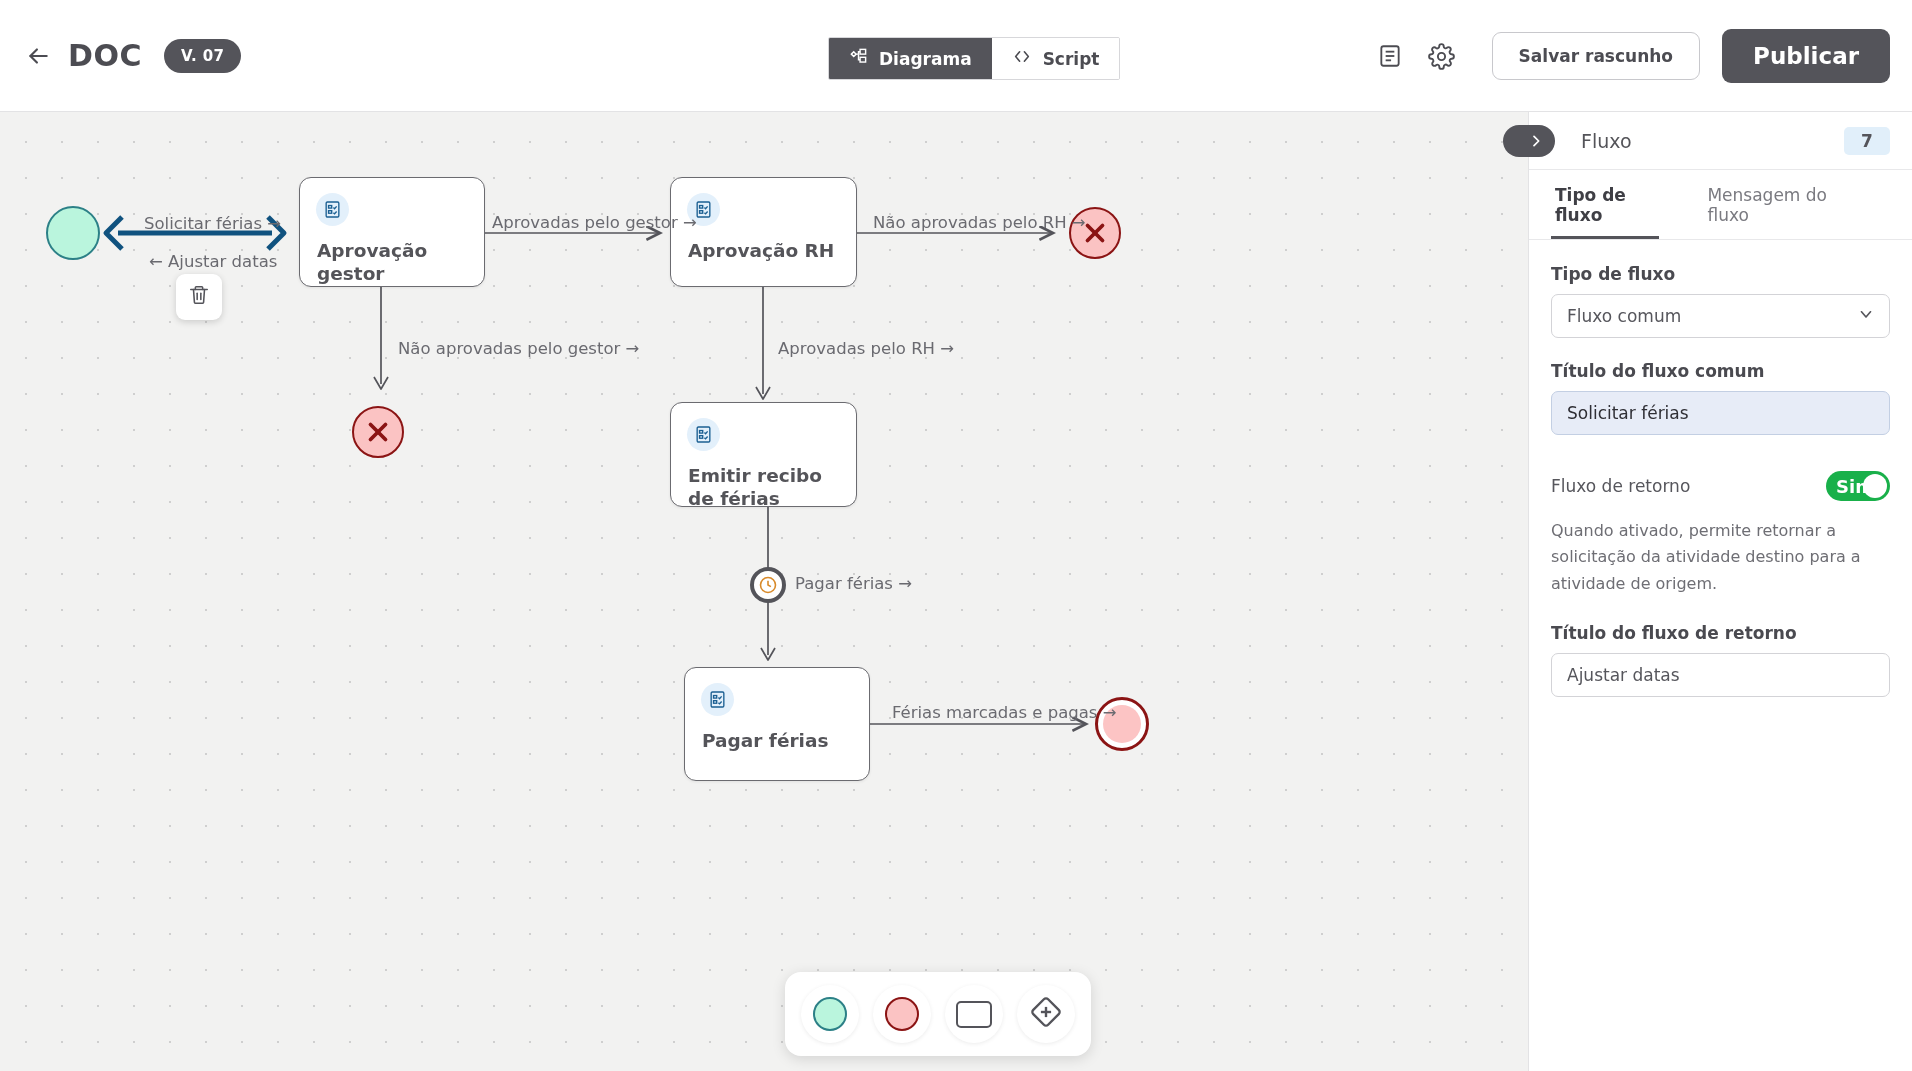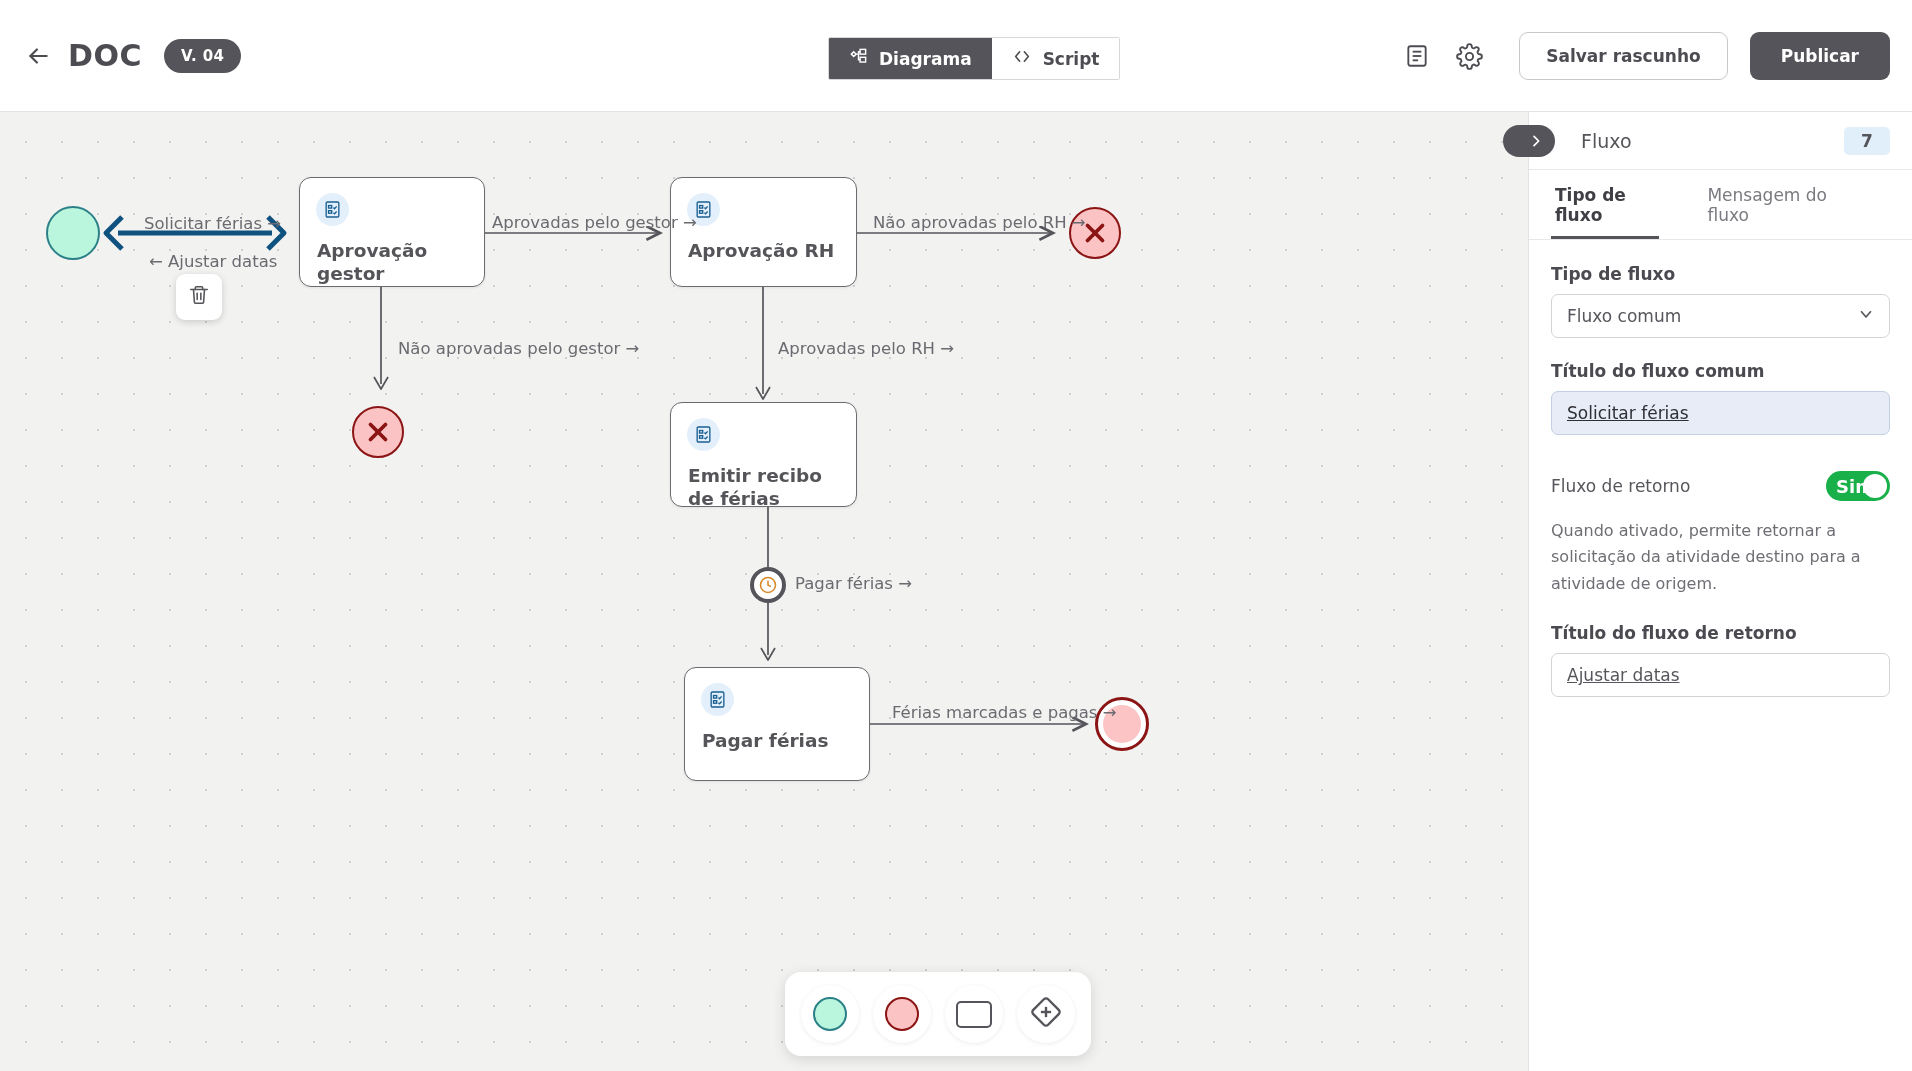--- a/index.html
+++ b/index.html
@@ -58,21 +58,21 @@
   .btn-outline {
     margin-left: 24px;
     border: 1px solid #c8c8cc; background: #fff;
     color: #4c4c52; font-size: 17px; font-weight: bold;
     padding: 13px 26px; border-radius: 9px; cursor: pointer;
     font-family: inherit;
   }
   .btn-solid {
     margin-left: 22px;
     border: none; background: #54545a; color: #fff;
-    font-size: 17px; font-weight: bold;
+    font-size: 23px; font-weight: bold;
     padding: 14px 31px; border-radius: 9px; cursor: pointer;
     font-family: inherit;
   }
 
   
   .canvas {
     position: absolute; top: 112px; left: 0;
     width: 1528px; height: 959px;
     background-color: #f2f2f1;
     background-image: radial-gradient(#cfcfcf 1.2px, transparent 1.2px);
@@ -200,21 +200,21 @@
     background: #fff; display: flex; align-items: center;
     padding: 0 15px; font-size: 17px; color: #56565c;
     cursor: pointer; margin-bottom: 23px;
   }
   .select-box .chev { position: absolute; right: 14px; color: #56565c; }
   .text-input {
     width: 100%; height: 44px;
     border: 1px solid #c3cfe3; border-radius: 7px;
     background: #e7ecf7; padding: 0 15px;
     font-size: 17px; color: #2f2f35;
-    font-family: inherit; outline: none; text-decoration: underline;
+    font-family: inherit; outline: none;
   }
   .text-input.plain { background: #fff; border: 1px solid #d3d3d7; color: #56565c; }
   .toggle-row {
     display: flex; align-items: center; justify-content: space-between;
     margin-top: 36px;
   }
   .toggle-label { font-size: 17px; color: #56565c; }
   .toggle {
     width: 64px; height: 30px; border-radius: 15px;
     background: #19b04a; position: relative; cursor: pointer;
@@ -239,21 +239,21 @@
 <div id="app">
 
   <div class="topbar">
     <div class="back-arrow">
       <svg width="26" height="26" viewBox="0 0 24 24" fill="none" stroke="currentColor" stroke-width="2" stroke-linecap="round" stroke-linejoin="round">
           <line x1="20" y1="12" x2="5" y2="12"></line>
           <polyline points="11 18 5 12 11 6"></polyline>
         </svg>
     </div>
     <div class="doc-title">DOC</div>
-    <div class="version-badge">V. 04</div>
+    <div class="version-badge">V. 07</div>
 
     <div class="seg-wrap">
       <div class="seg active">
         <span>
           <svg width="19" height="19" viewBox="0 0 24 24" fill="none" stroke="currentColor" stroke-width="1.8">
               <path d="M3 9 L6 6 L9 9 L6 12 Z"></path>
               <rect x="14" y="3" width="7" height="6"></rect>
               <rect x="14" y="13" width="7" height="6"></rect>
               <path d="M9 9 H12 V6 H14"></path>
               <path d="M12 9 V16 H14"></path>

